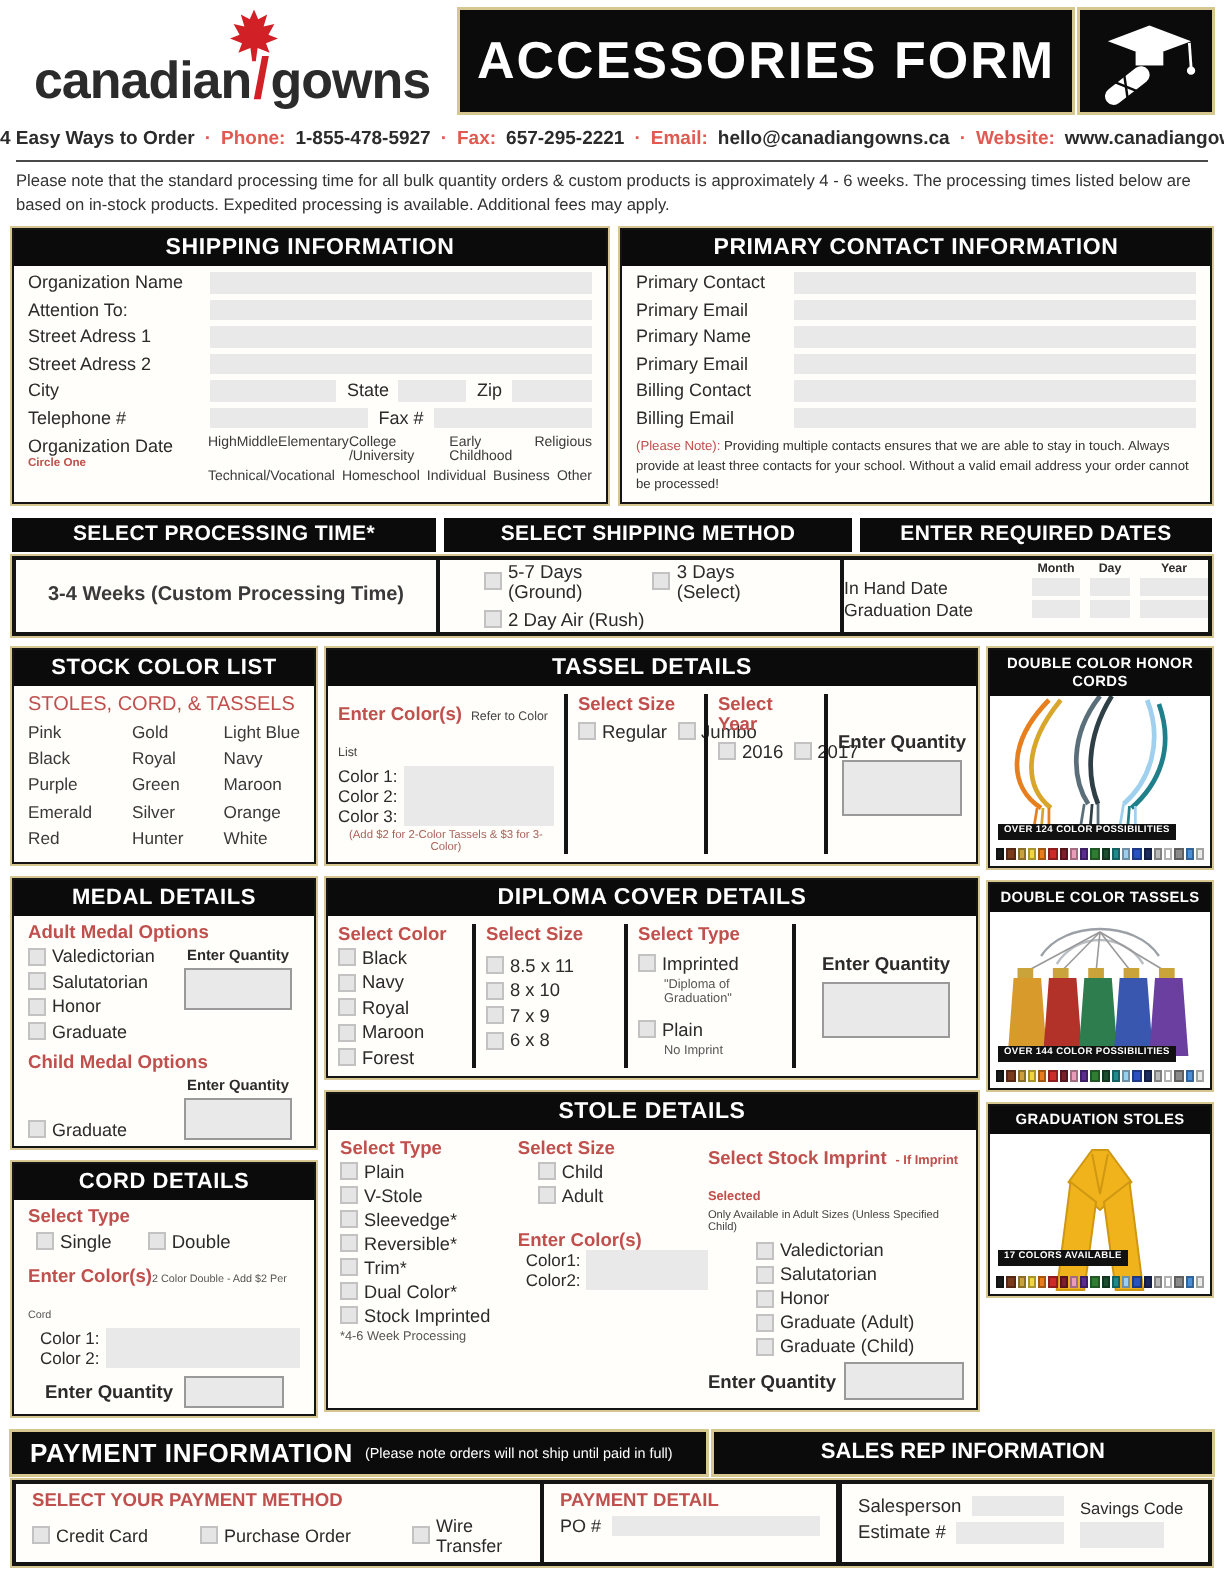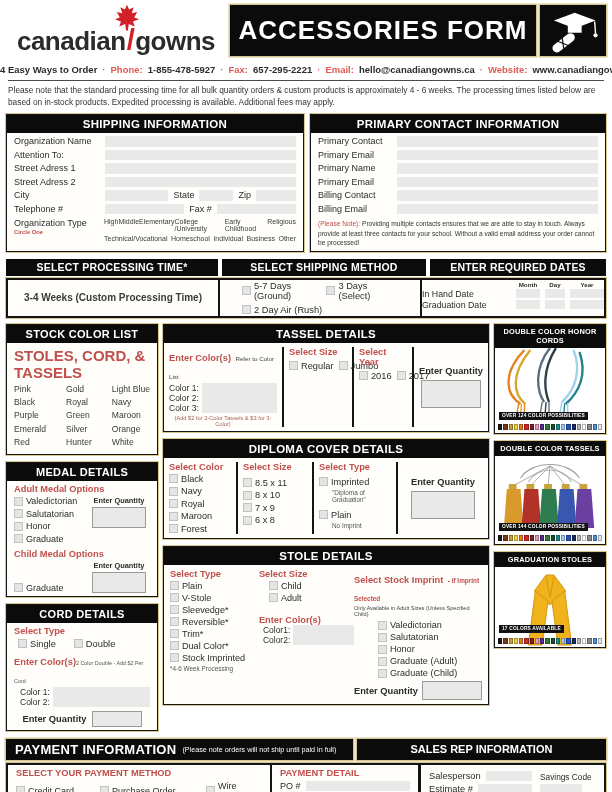--- a/index.html
+++ b/index.html
@@ -52,21 +52,21 @@
   .dgrid{display:grid;grid-template-columns:auto 24px 20px 34px;gap:1px 5px;align-items:center}
   .dh{font-size:6.2px;font-weight:bold;text-align:center}
   .din{background:#e9e9e9;height:9px}
   .how{text-align:center;font-weight:bold;font-size:11.5px;margin:7px 0 0;color:#222}
   .how .red2{color:#c0504d}
   
   .main{display:flex;gap:5px;padding:6px 6px 0;align-items:flex-start}
   .colL{width:152px;display:flex;flex-direction:column;gap:7px}
   .colM{width:326px;display:flex;flex-direction:column;gap:7px}
   .colR{flex:1;display:flex;flex-direction:column;gap:7px}
-  .scl-sub{color:#c0504d;font-weight:bold;font-size:15px;margin:4px 7px 2px}
+  .scl-sub{color:#c0504d;font-weight:normal;font-size:10px;margin:4px 7px 2px}
   .scl-cols{display:flex;justify-content:space-between;margin:0 7px 5px;font-size:8.6px;line-height:1.55;color:#3a3a3a}
   
   .tas{display:flex;padding:4px 5px}
   .tas-colors{width:126px}
   .tinysub{color:#444;font-size:6.2px;font-weight:normal}
   .crow{display:flex;align-items:flex-start;gap:3px;margin:0 0;font-size:8.5px}
   .cin{flex:1;background:#e9e9e9;height:10px}
   .tas-note{font-size:5.7px;color:#a8625a;text-align:center;margin-top:2px}
   .vd{border-left:2px solid #141414;margin:0 5px}
   .cbcol{display:flex;flex-direction:row;gap:5px;font-size:9.3px;margin-top:4px}
@@ -201,21 +201,21 @@
           <span class="fin" style="flex:none;width:40px"></span>
       </div>
       <div class="frow">
         <span class="w85">Telephone #</span>
           <span class="fin"></span>
         <span class="small-lbl">Fax #</span>
           <span class="fin"></span>
       </div>
       <div class="org-row">
         <div class="org-lbl">
-          <div>Organization Type</div>
+          <div>Organization Date</div>
           <div class="org-sub">Circle One</div>
         </div>
         <div class="org-opts">
           <div class="r">
             <span>High</span>
             <span>Middle</span>
             <span>Elementary</span>
             <span>College /University</span>
             <span>Early Childhood</span>
             <span>Religious</span>

